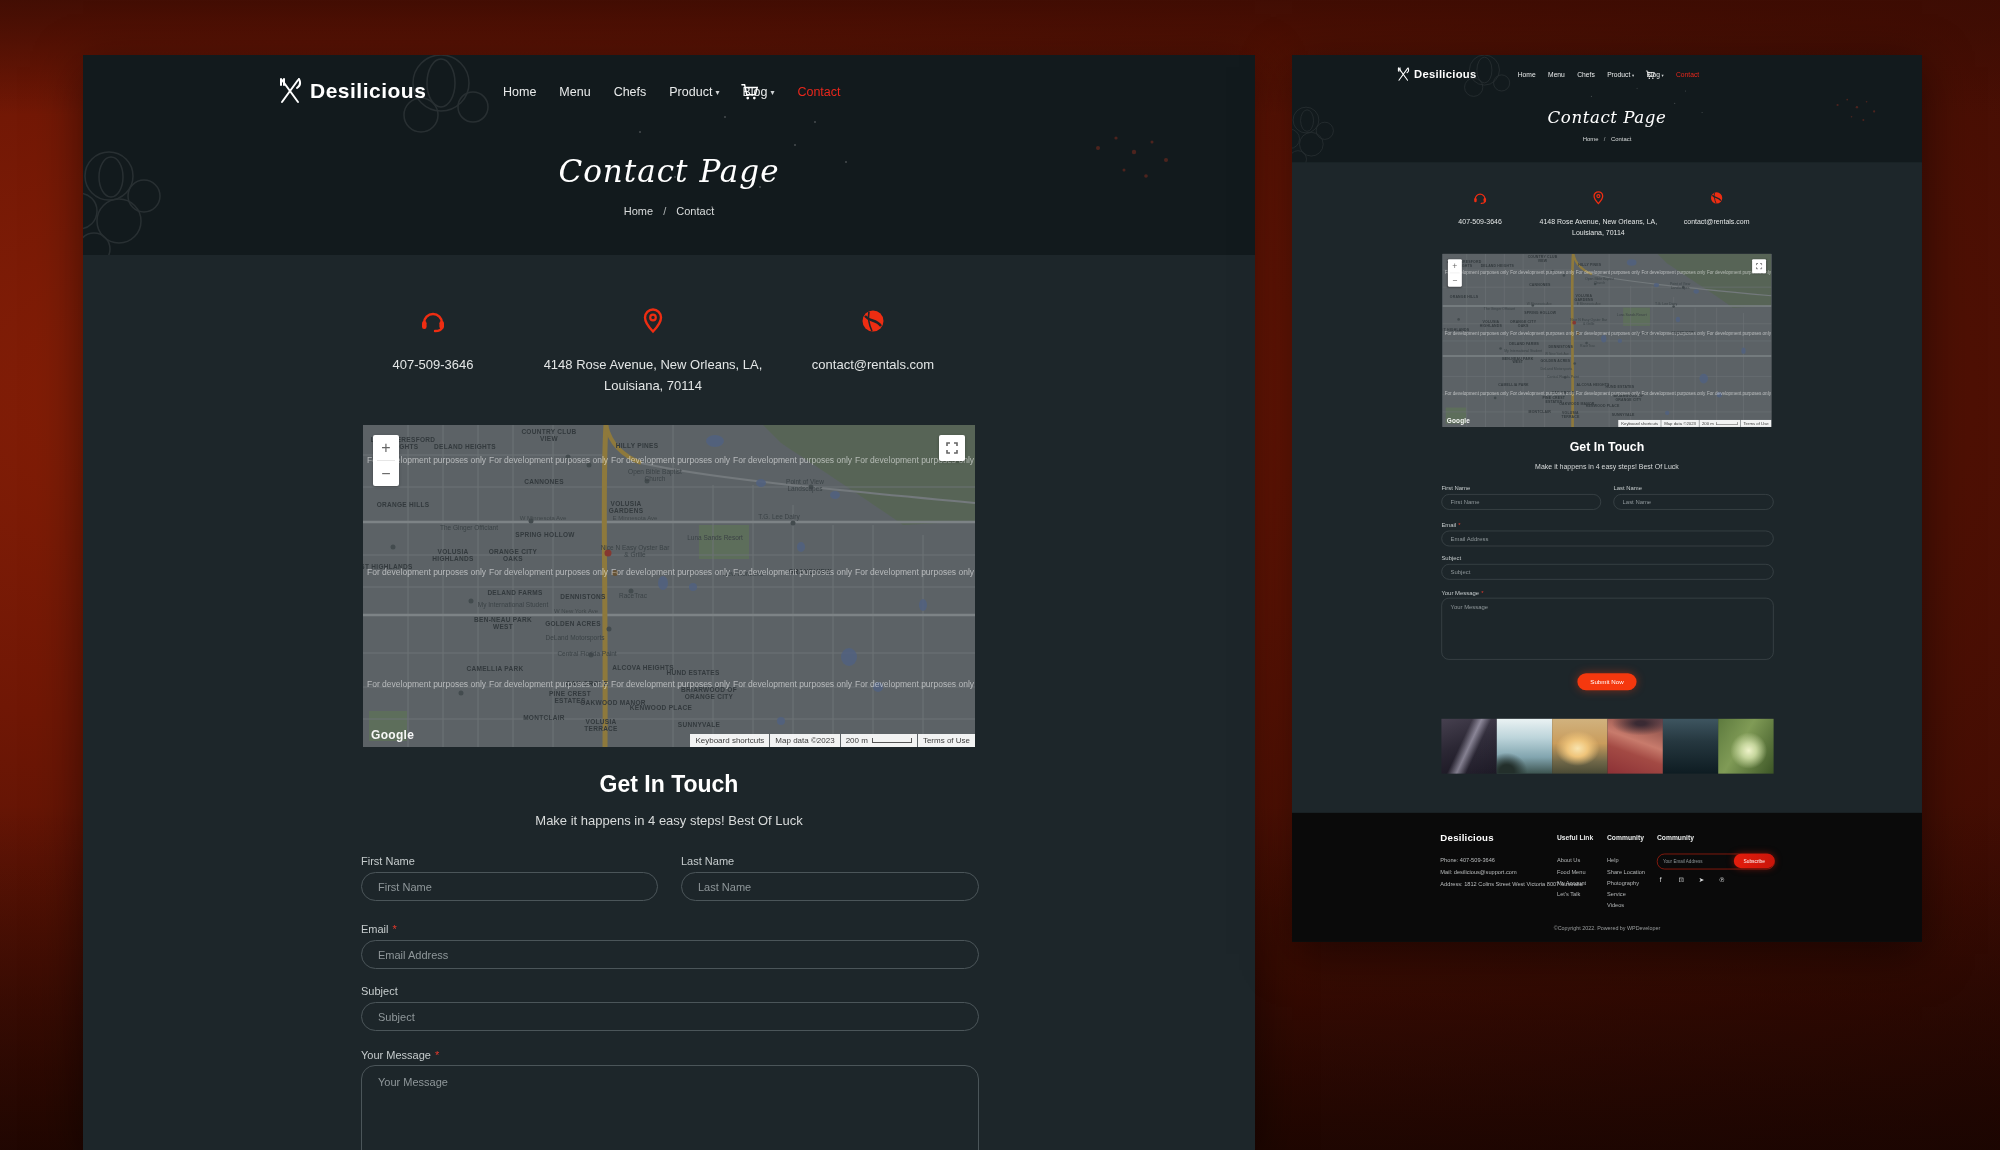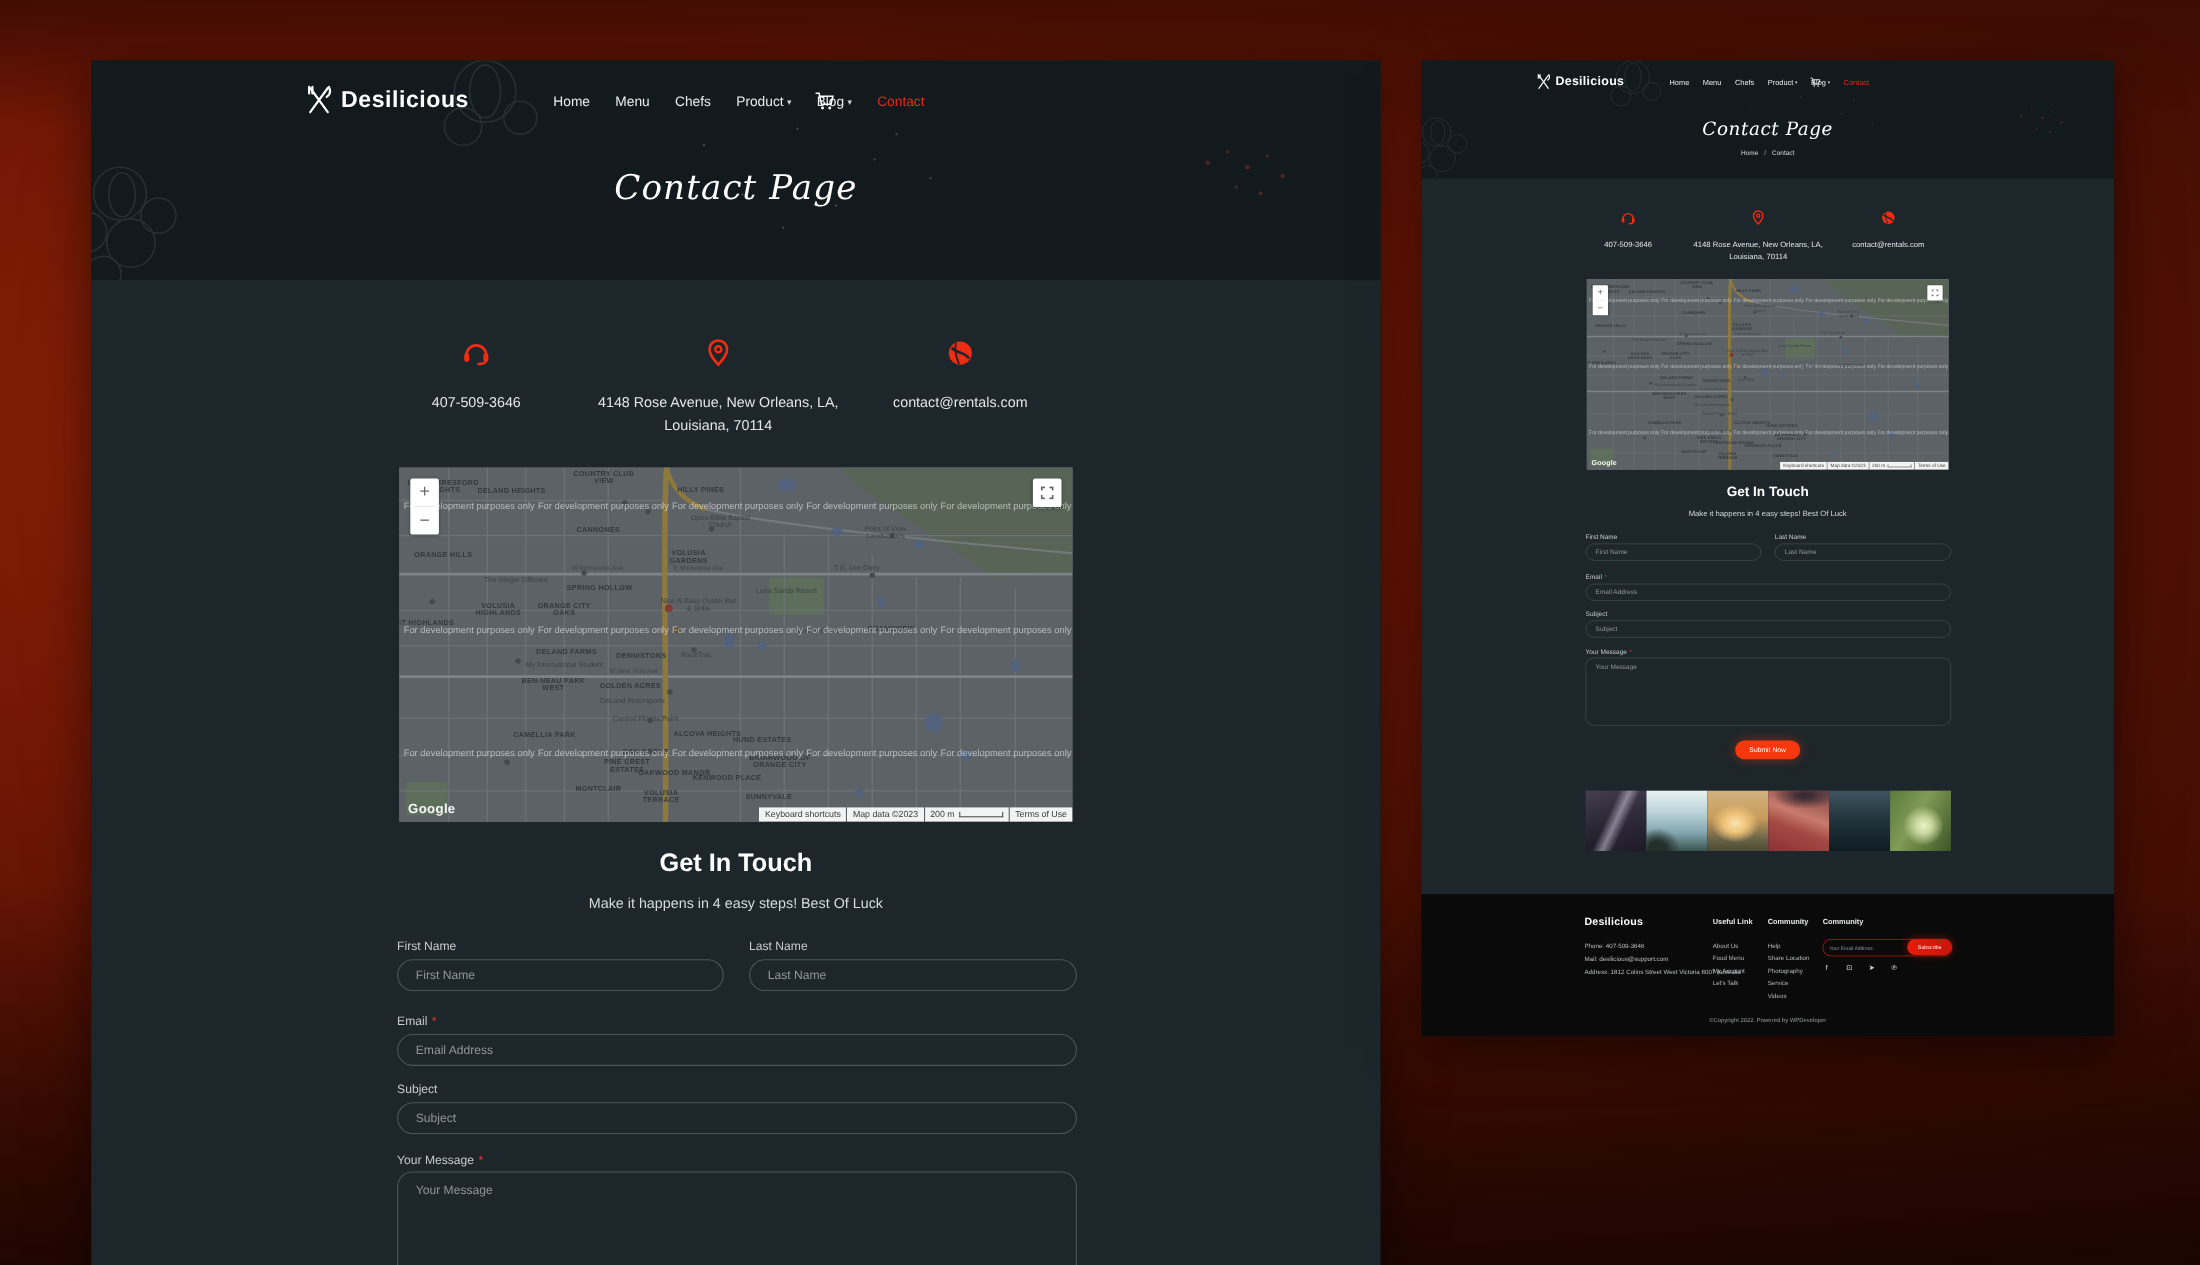--- a/index.html
+++ b/index.html
@@ -175,20 +175,25 @@
         <svg width="18" height="18" viewBox="0 0 20 20">
           <g stroke="#ffffff" stroke-width="1.6" fill="none" stroke-linecap="round">
             <path d="M1,2 h3 l2.4,11 h9.6 l2,-8 H5.5"></path>
           </g>
           <circle cx="7.5" cy="16.8" r="1.5" fill="#ffffff"></circle>
               <circle cx="14.8" cy="16.8" r="1.5" fill="#ffffff"></circle>
         </svg>
       </div>
 
       <div class="hero-title">Contact Page</div>
+      <div class="breadcrumb">
+        <span>Home</span>
+        <span class="sep">/</span>
+        <span>Contact</span>
+      </div>
     </div>
 
     <div class="main">
 
       <div class="cards">
         <div class="card">
           <span class="cicon">
             <svg width="28" height="28" viewBox="0 0 28 28">
               <g stroke="#ee2d12" stroke-width="2.4" fill="none" stroke-linecap="round">
                 <path d="M5,16 a9,9 0 0 1 18,0"></path>

